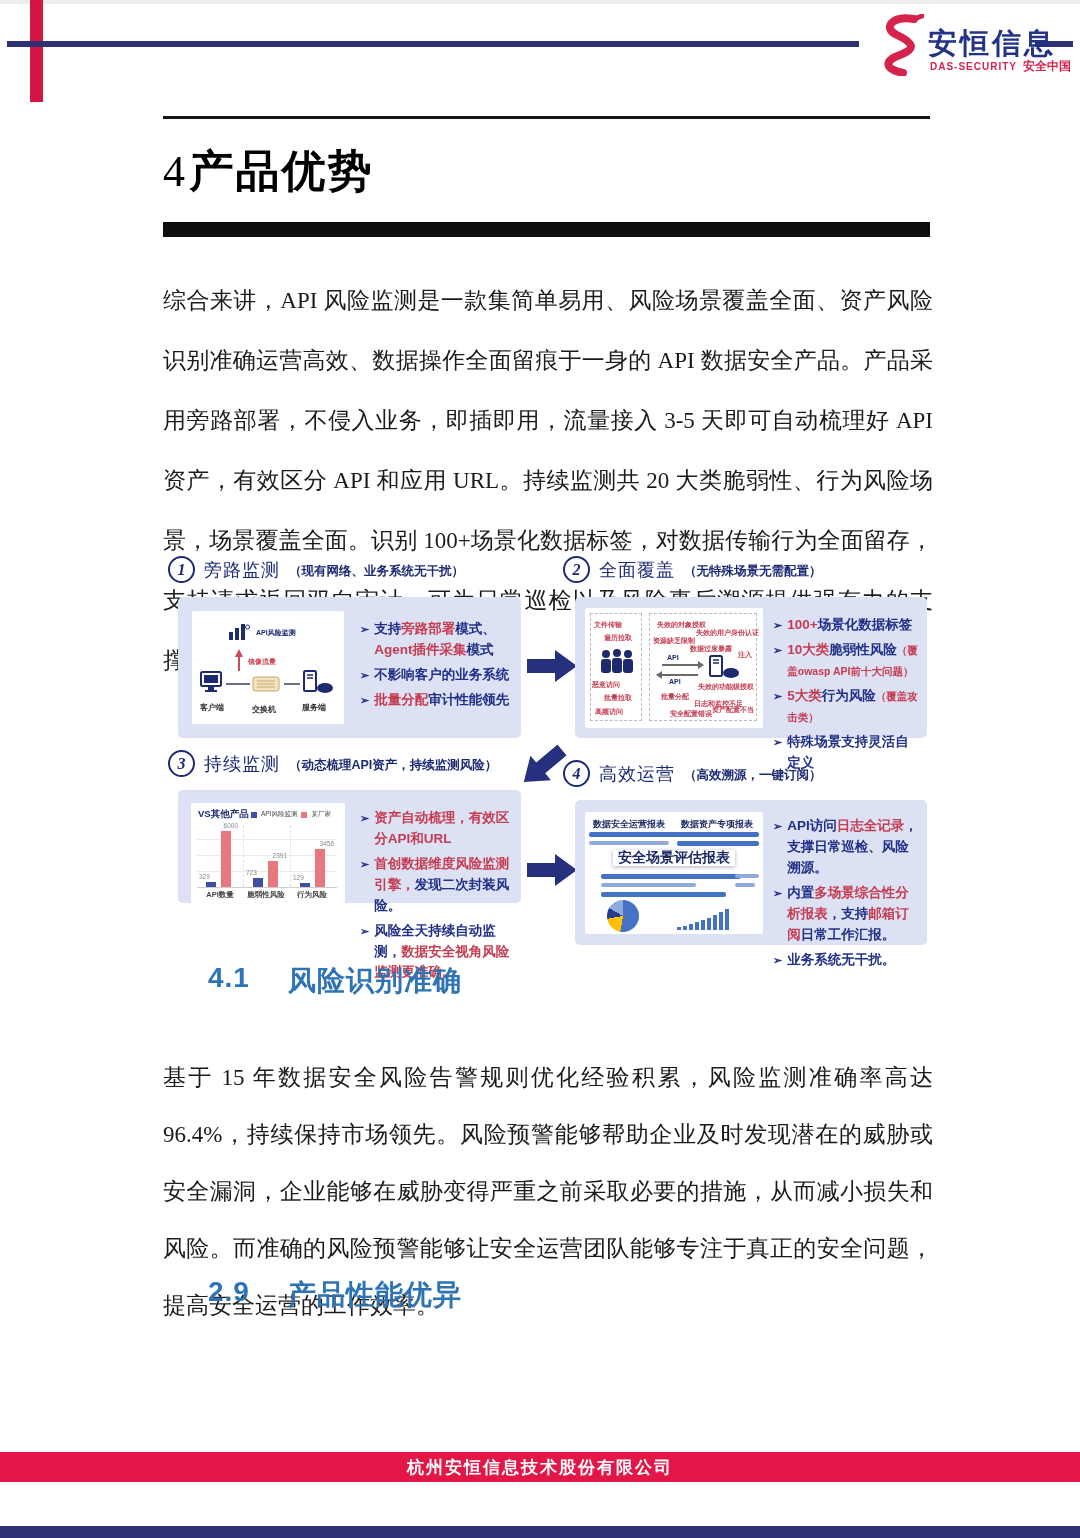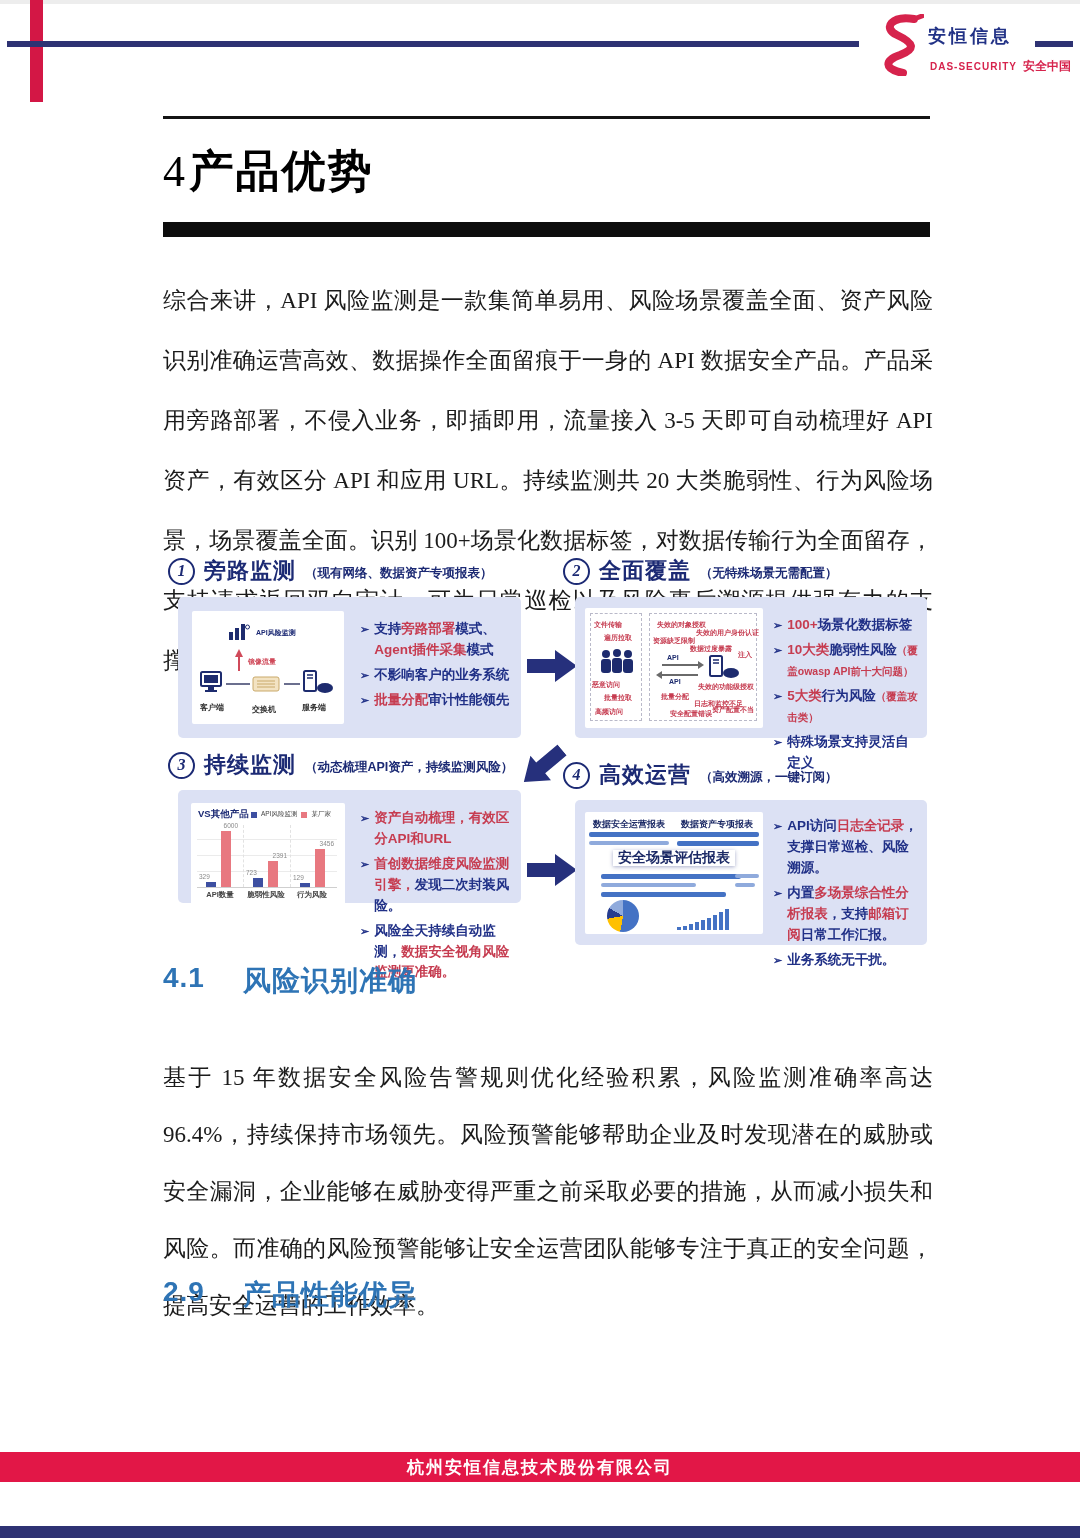--- a/index.html
+++ b/index.html
@@ -5,40 +5,40 @@
   html,body{margin:0;padding:0;background:#ffffff;}
   .page{position:relative;width:1080px;height:1538px;background:#fff;overflow:hidden;
         font-family:"Liberation Sans",sans-serif;}
   .abs{position:absolute;}
 
   
   .topstrip{left:0;top:0;width:1080px;height:4px;background:#ededed;}
   .red-tab{left:30px;top:0;width:13px;height:102px;background:#d31745;}
   .hline{background:#2e3273;height:6px;top:41px;}
   .brand{left:872px;top:12px;width:200px;height:66px;}
-  .brand-cn{position:absolute;left:56px;top:12px;font-size:18px;font-weight:bold;color:#223286;letter-spacing:3px;}
+  .brand-cn{position:absolute;left:56px;top:12px;font-size:29px;font-weight:bold;color:#223286;letter-spacing:3px;}
   .brand-sub{position:absolute;left:58px;top:46px;font-size:10px;font-weight:bold;color:#d6234c;letter-spacing:1px;}
   .brand-tag{font-size:12px;margin-left:6px;letter-spacing:0;}
 
   
   .rule-thin{left:163px;top:116px;width:767px;height:3px;background:#141414;}
   .rule-thick{left:163px;top:222px;width:767px;height:15px;background:#0d0d0d;}
   .doc-title{left:163px;top:142px;width:763px;color:#000;}
   .doc-title .num{font-family:"Liberation Serif",serif;font-size:44px;}
   .doc-title .txt{font-size:44px;font-weight:bold;letter-spacing:2px;}
 
   .para{color:#1b1b1b;text-align:justify;font-family:"Liberation Serif",serif;}
   .intro{left:163px;top:248px;width:770px;font-size:23px;line-height:60px;}
   .body41{left:163px;top:1026px;width:770px;font-size:23px;line-height:57px;}
 
   
   .qhead{display:flex;align-items:center;gap:9px;color:#1c2a74;}
   .qnum{width:27px;height:27px;border:2px solid #1c2a74;border-radius:50%;display:flex;align-items:center;
         justify-content:center;font:italic bold 16px "Liberation Serif",serif;box-sizing:border-box;}
-  .qtitle{font-size:22px;font-weight:bold;letter-spacing:1px;}
+  .qtitle{font-size:18px;font-weight:normal;letter-spacing:1px;}
   .qsub{font-size:12.5px;font-weight:bold;padding-top:4px;}
 
   .panel{background:#dce1f4;border-radius:5px;}
   .whitebox{position:absolute;background:#fff;border-radius:2px;}
 
   
   .blist{list-style:none;margin:0;padding:0;font-size:13.5px;font-weight:bold;color:#203087;}
   .blist li{display:flex;gap:5px;margin-bottom:4px;line-height:1.55;}
   .bm{font-size:11px;padding-top:2px;flex:0 0 auto;}
   .r{color:#c63c50;}
@@ -79,21 +79,21 @@
   .dbar.lt{background:#8faadc;height:4px;}
   .overlay{position:absolute;background:#fff;box-shadow:0 1px 4px rgba(60,70,140,.45);display:flex;
            align-items:center;justify-content:center;font-size:14px;font-weight:bold;color:#1c2a66;}
   .pie{position:absolute;border-radius:50%;
        background:conic-gradient(#4472c4 0 190deg,#ffc000 190deg 260deg,#263d8f 260deg 300deg,#8faadc 300deg 360deg);}
   .mbars{position:absolute;display:flex;align-items:flex-end;gap:2px;}
   .mbars div{width:4px;background:#4472c4;}
 
   
   .sec-head{display:flex;color:#2e74b5;font-weight:bold;font-size:28px;letter-spacing:1px;}
-  .sec-head .sn{margin-right:38px;}
+  .sec-head .sn{margin-right:38px;margin-left:45px;}
 
   
   .foot-red{left:0;top:1452px;width:1080px;height:30px;background:#e21747;display:flex;align-items:center;
             justify-content:center;color:#fff;font-size:17px;font-weight:bold;letter-spacing:2px;}
   .foot-navy{left:0;top:1526px;width:1080px;height:12px;background:#2e3273;}
 
   .arrow-rot{transform:rotate(140deg);}
 </style>
 </head>
 <body>
@@ -121,21 +121,21 @@
     <span class="num">4</span>
     <span class="txt">产品优势</span>
   </div>
   <div class="abs rule-thick"></div>
 
   <p class="abs para intro">综合来讲，API 风险监测是一款集简单易用、风险场景覆盖全面、资产风险识别准确运营高效、数据操作全面留痕于一身的 API 数据安全产品。产品采用旁路部署，不侵入业务，即插即用，流量接入 3-5 天即可自动梳理好 API 资产，有效区分 API 和应用 URL。持续监测共 20 大类脆弱性、行为风险场景，场景覆盖全面。识别 100+场景化数据标签，对数据传输行为全面留存，支持请求返回双向审计，可为日常巡检以及风险事后溯源提供强有力的支撑。</p>
 
   <div class="abs qhead" style="left:168px;top:556px;">
     <span class="qnum">1</span>
     <span class="qtitle">旁路监测</span>
-    <span class="qsub">（现有网络、数据资产专项报表）</span>
+    <span class="qsub">（现有网络、业务系统无干扰）</span>
   </div>
 
   <div class="abs panel" style="left:178px;top:597px;width:343px;height:141px;">
     <div class="whitebox" style="left:14px;top:14px;width:152px;height:113px;">
       <svg class="abs" style="left:36px;top:12px;" width="22" height="18">
         <rect x="1" y="9" width="4" height="8" fill="#1d2b6e"></rect>
           <rect x="7" y="5" width="4" height="12" fill="#1d2b6e"></rect>
         <rect x="13" y="1" width="4" height="16" fill="#1d2b6e"></rect>
           <circle cx="19.5" cy="4" r="2" fill="none" stroke="#1d2b6e"></circle>
       </svg>

